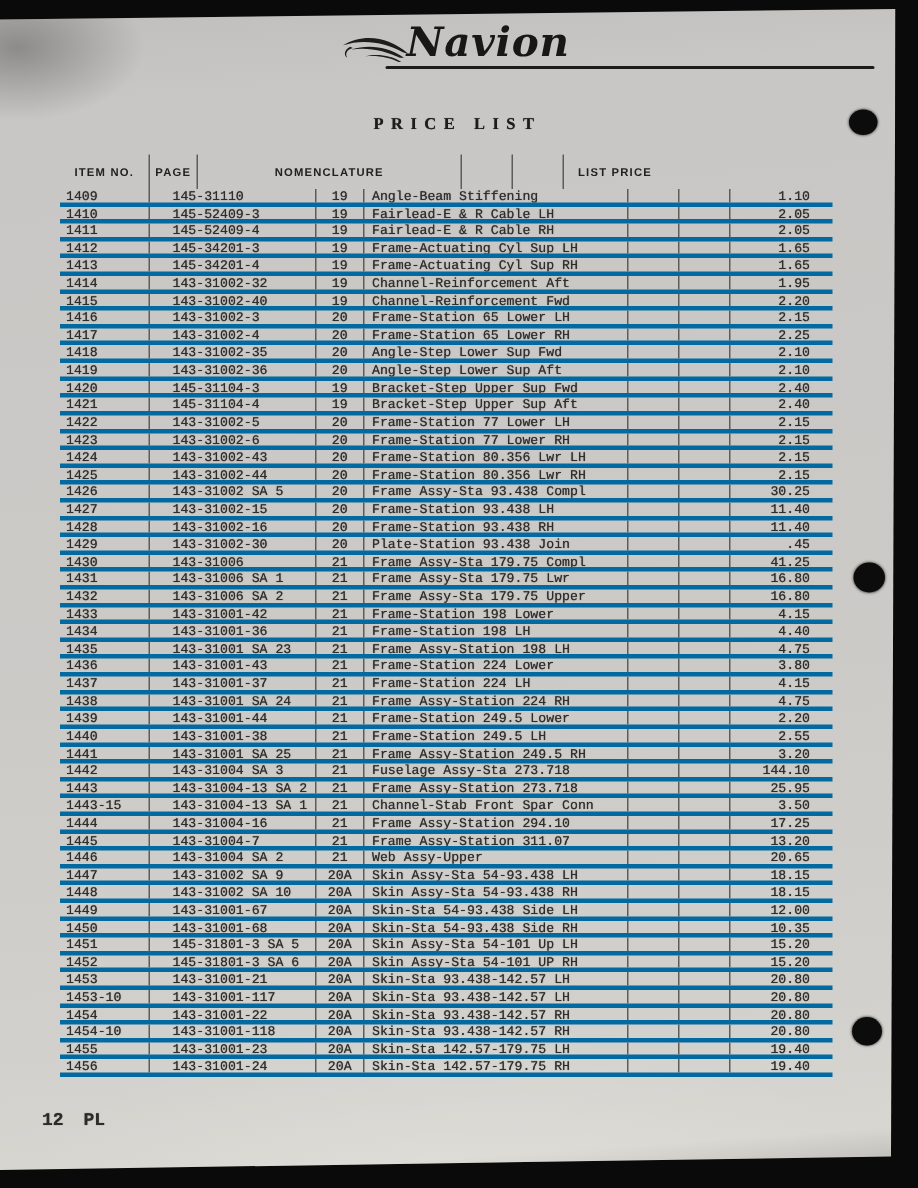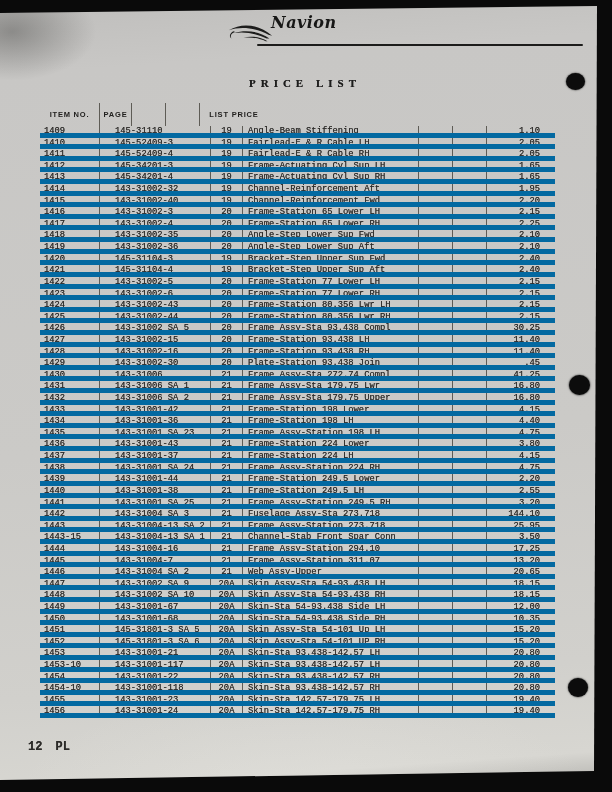--- a/index.html
+++ b/index.html
@@ -20,21 +20,21 @@
   .hole{position:absolute;border-radius:50%;background:#0c0c0c;box-shadow:0 0 1.5px 0.5px rgba(10,10,10,.55);}
   .hole1{left:566px;top:73px;width:19px;height:17px;}
   .hole2{left:569px;top:375px;width:21px;height:20px;}
   .hole3{left:568px;top:678px;width:20px;height:19px;}
   
   .logo-wrap{position:absolute;left:225px;top:16px;width:362px;height:34px;}
   .wing{position:absolute;left:0;top:5px;width:50px;height:24px;}
   .logo-text{
     position:absolute;left:46px;top:-3px;
     font-family:"DejaVu Serif","Liberation Serif",serif;
-    font-style:italic;font-weight:bold;font-size:16px;color:#171716;
+    font-style:italic;font-weight:bold;font-size:27px;color:#171716;
     letter-spacing:0.5px;
   }
   .logo-line{position:absolute;left:32px;top:28px;width:326px;height:2px;background:#1c1c1b;border-radius:1px;}
   
   .title{
     position:absolute;left:215px;top:77px;width:180px;text-align:center;
     font-family:Liberation Serif, serif;
     font-weight:bold;font-size:11px;letter-spacing:5px;color:#1c1c1b;
     text-shadow:0 0 0.5px rgba(30,30,30,.8);
   }
@@ -43,21 +43,21 @@
   .cell{box-sizing:border-box;overflow:hidden;white-space:pre;}
   .c0{width:60px}.c1{width:111px}.c2{width:32px}.c3{width:176px}.c4{width:34px}.c5{width:34px}.c6{width:68px}
   .vline{border-right:1px solid #5e5c56;}
   .thead{display:flex;height:23px;align-items:center;}
   .thead .cell{
     height:100%;display:flex;align-items:center;justify-content:center;
     font-family:"Liberation Sans","DejaVu Sans",sans-serif;
     font-weight:bold;font-size:7.5px;letter-spacing:0.8px;color:#22211f;
   }
   .tbody{}
-  .trow{display:flex;box-sizing:border-box;height:11.62px;border-bottom:5px solid #0369a1;}
+  .trow{display:flex;box-sizing:border-box;height:11.62px;border-bottom:3px solid #0369a1;}
   .trow .cell{
     height:100%;font-size:8.8px;line-height:10.8px;color:#2e2d2b;
     text-shadow:0 0 0.6px rgba(46,45,43,.85);
   }
   .cell.item{padding-left:4px;}
   .cell.part{padding-left:15px;}
   .cell.pagec{text-align:center;}
   .cell.nomen{padding-left:5px;}
   .cell.price{text-align:right;padding-right:15px;}
   
@@ -83,20 +83,21 @@
     <span class="logo-text">Navion</span>
     <div class="logo-line"></div>
   </div>
 
   <div class="title">PRICE LIST</div>
 
   <div class="table">
     <div class="thead">
       <div class="cell c0 vline">ITEM NO.</div>
       <div class="cell c2 vline">PAGE</div>
+      <div class="cell c3 vline">NOMENCLATURE</div>
       <div class="cell c4 vline"></div>
       <div class="cell c5 vline"></div>
       <div class="cell c6">LIST PRICE</div>
     </div>
     <div class="tbody">
         <div class="trow">
           <div class="cell c0 vline item">1409</div>
           <div class="cell c1 vline part">145-31110</div>
           <div class="cell c2 vline pagec">19</div>
           <div class="cell c3 vline nomen">Angle-Beam Stiffening</div>
@@ -281,21 +282,21 @@
           <div class="cell c2 vline pagec">20</div>
           <div class="cell c3 vline nomen">Plate-Station 93.438 Join</div>
           <div class="cell c4 vline"></div>
           <div class="cell c5 vline"></div>
           <div class="cell c6 price">.45</div>
         </div>
         <div class="trow">
           <div class="cell c0 vline item">1430</div>
           <div class="cell c1 vline part">143-31006</div>
           <div class="cell c2 vline pagec">21</div>
-          <div class="cell c3 vline nomen">Frame Assy-Sta 272.74 Compl</div>
+          <div class="cell c3 vline nomen">Frame Assy-Sta 179.75 Compl</div>
           <div class="cell c4 vline"></div>
           <div class="cell c5 vline"></div>
           <div class="cell c6 price">41.25</div>
         </div>
         <div class="trow">
           <div class="cell c0 vline item">1431</div>
           <div class="cell c1 vline part">143-31006 SA 1</div>
           <div class="cell c2 vline pagec">21</div>
           <div class="cell c3 vline nomen">Frame Assy-Sta 179.75 Lwr</div>
           <div class="cell c4 vline"></div>

